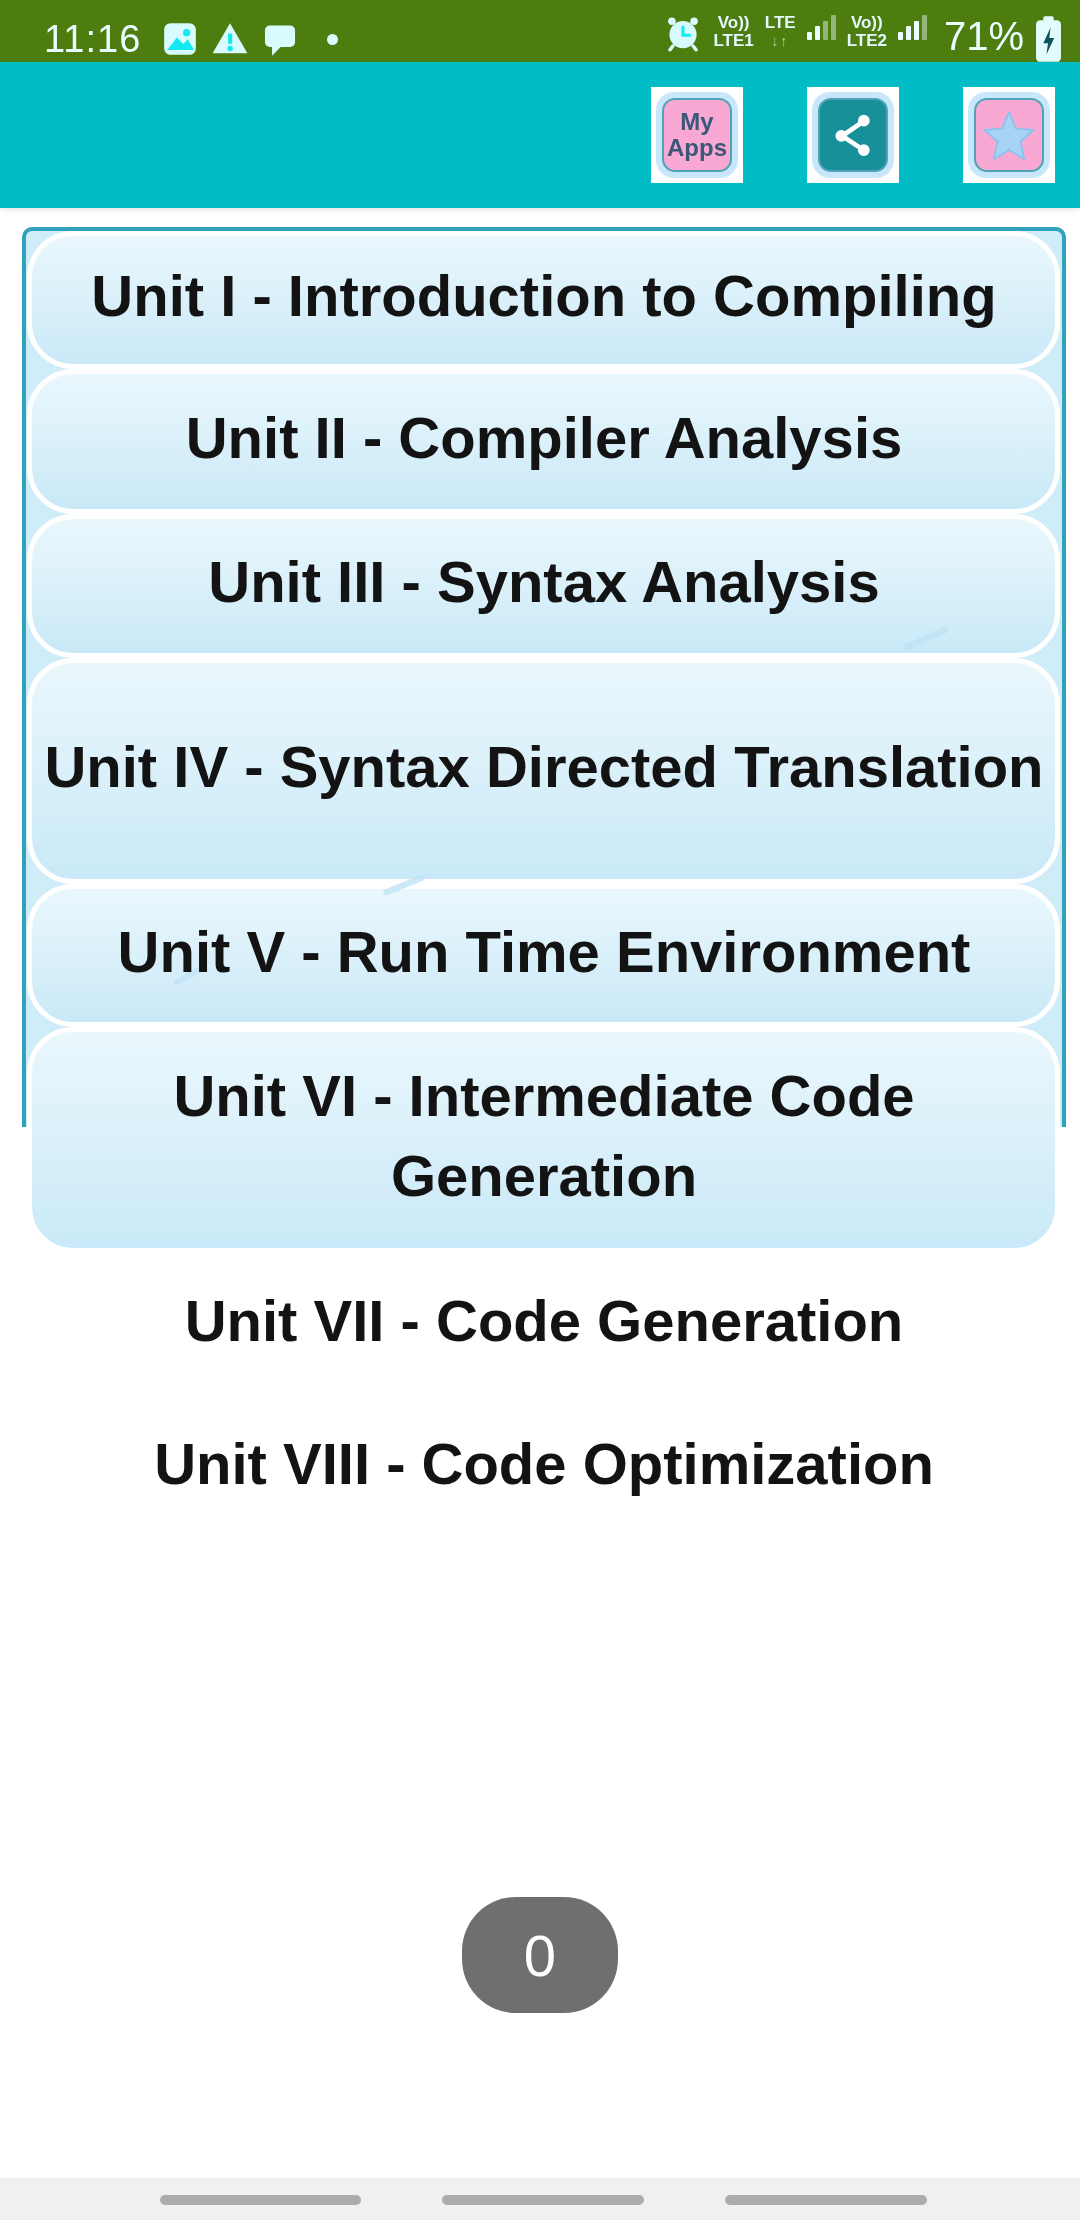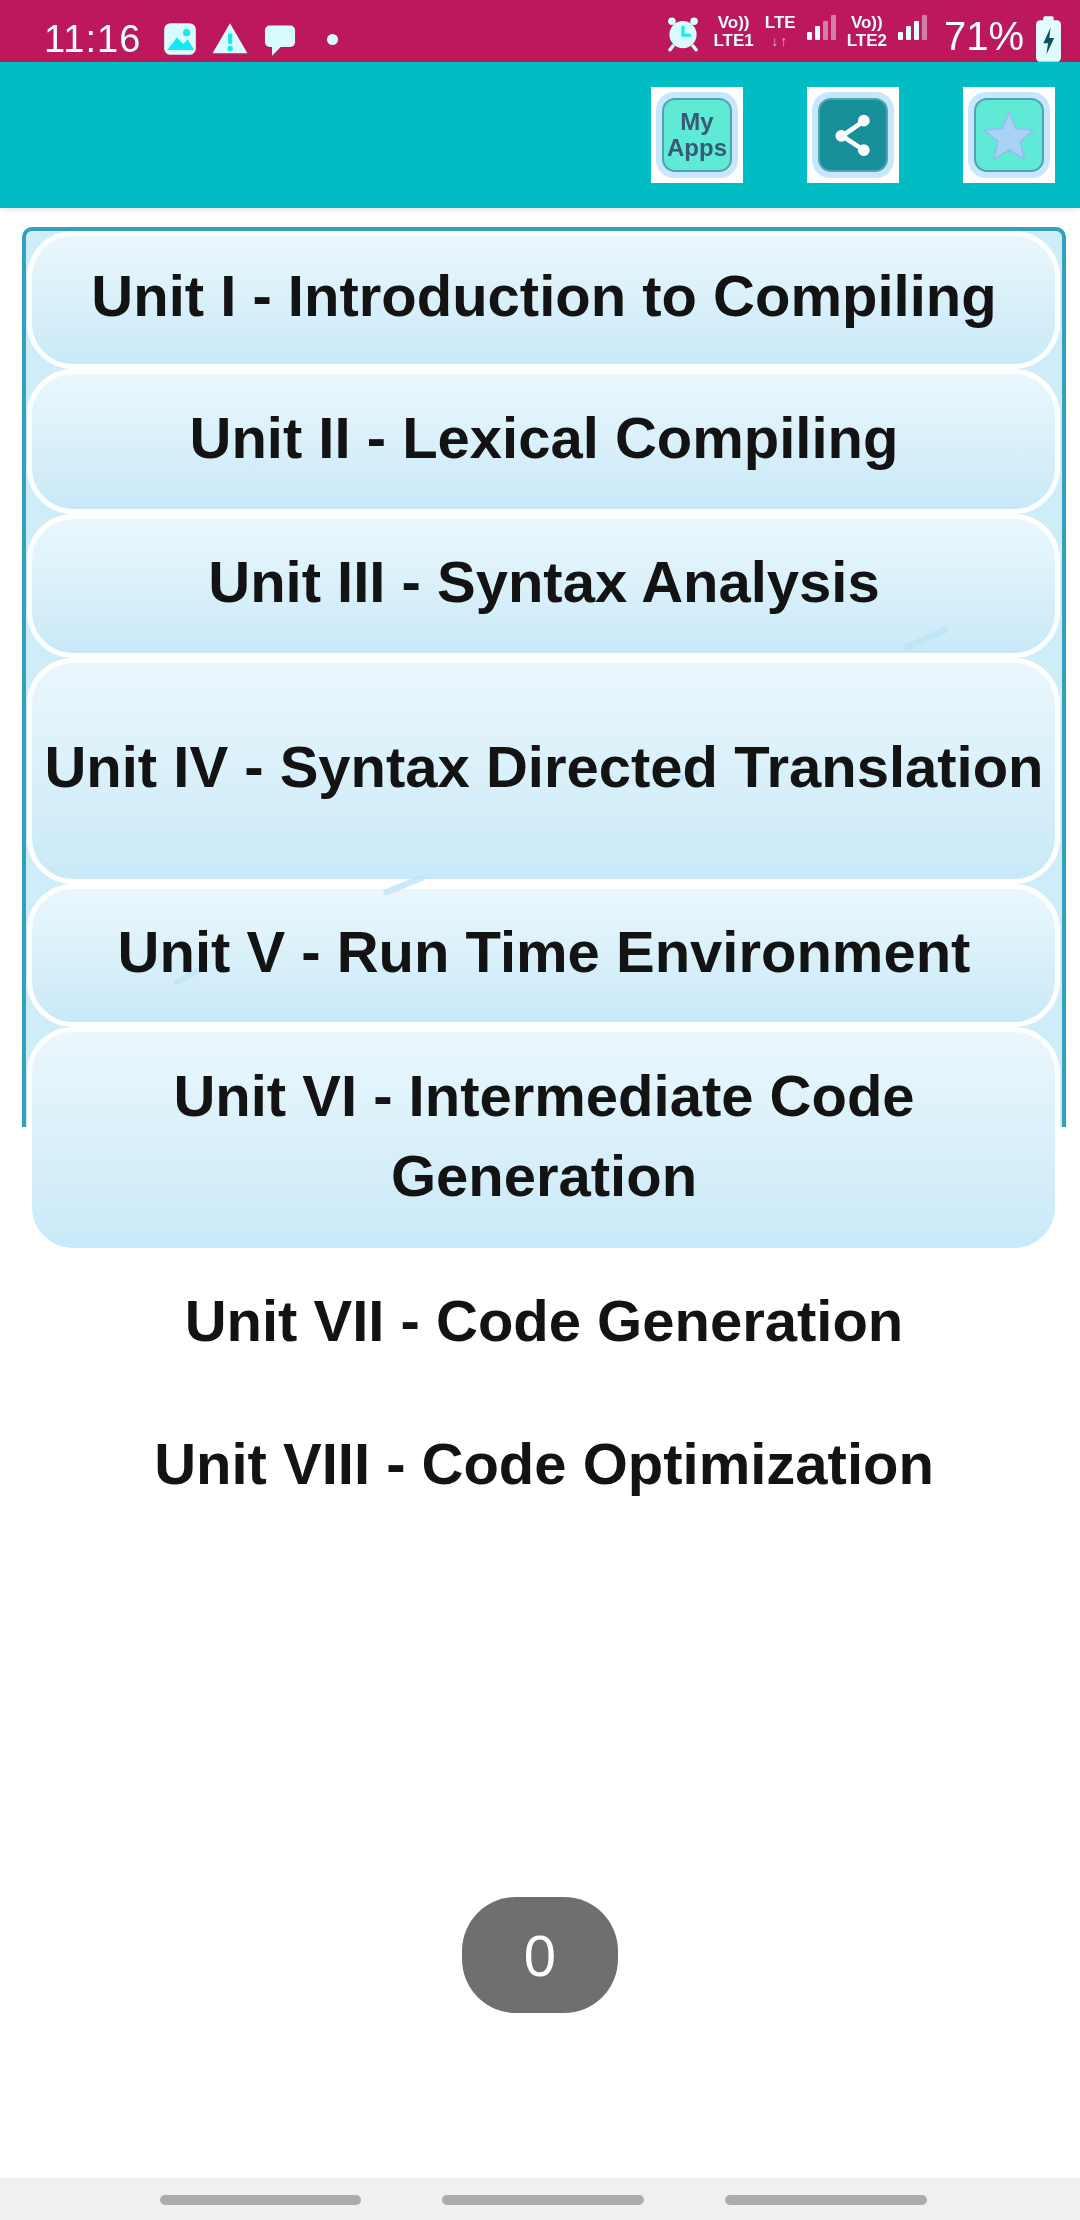--- a/index.html
+++ b/index.html
@@ -3,21 +3,21 @@
 <meta charset="utf-8">
 <style>
   html,body{margin:0;padding:0;}
   body{
     width:1080px;height:2220px;position:relative;overflow:hidden;
     background:#ffffff;font-family:"Liberation Sans",sans-serif;
   }
   
   .status-bar{
     position:absolute;left:0;top:0;width:1080px;height:62px;
-    background:#be185d;display:flex;align-items:center;
+    background:#4d7c0f;display:flex;align-items:center;
     color:#E6FDFF;box-sizing:border-box;padding:16px 18px 0 44px;
   }
   .sb-left{display:flex;align-items:center;gap:14px;}
   .sb-time{font-size:38px;font-weight:400;letter-spacing:1px;color:#E9FEFF;}
   .sb-noti{display:flex;align-items:center;gap:12px;margin-left:6px;}
   .sb-dot{width:11px;height:11px;border-radius:50%;background:#D8FBFD;margin-left:14px;}
   .sb-right{margin-left:auto;display:flex;align-items:flex-start;gap:11px;}
   .sb-col{display:flex;flex-direction:column;align-items:center;line-height:18px;}
   .sb-col .t{font-size:17px;color:#E2FCFE;font-weight:700;}
   .sb-col .b{font-size:17px;color:#E2FCFE;font-weight:700;}
@@ -33,21 +33,21 @@
     box-shadow:0 2px 5px rgba(0,0,0,.10);
   }
   .app-title{
     color:#ffffff;font-size:45px;font-weight:700;margin-left:45px;
     letter-spacing:.5px;white-space:nowrap;
   }
   .hdr-buttons{margin-left:auto;display:flex;gap:64px;padding-right:25px;}
   .hdr-btn{width:92px;height:96px;background:#ffffff;padding:5px;box-sizing:border-box;cursor:pointer;}
   .btn-frame{width:100%;height:100%;background:#C9E7FA;border-radius:18px;padding:6px;box-sizing:border-box;}
   .btn-core{
-    width:100%;height:100%;border-radius:13px;border:2px solid #4FA3B5;background:#5eead4;
+    width:100%;height:100%;border-radius:13px;border:2px solid #4FA3B5;background:#f9a8d4;
     display:flex;flex-direction:column;align-items:center;justify-content:center;box-sizing:border-box;
   }
   .btn-core.share{background:#17909A;}
   .myapps-txt{font-size:24px;line-height:26px;font-weight:700;color:#3A5877;text-align:center;}
   
   .list-wrap{position:absolute;left:22px;top:227px;width:1044px;height:1308px;}
   .swoosh{
     position:absolute;left:0;top:0;width:1044px;height:900px;box-sizing:border-box;
     background:#CFECF9;border:4px solid #31A2BD;border-bottom:none;border-radius:10px 10px 0 0;
     clip-path:polygon(0 0,1044 0,1044 318,940 372,878 398,830 437,738 464,656 516,631 532,528 575,470 607,411 629,300 676,258 690,132 724,90 762,58 795,24 838,0 890);
@@ -187,21 +187,21 @@
     <div class="bubble" style="top:653px;height:143px"></div>
     <div class="bubble" style="top:796px;height:226px"></div>
   </div>
   <div class="speckle" style="left:880px;top:408px;width:48px;height:7px;transform:rotate(-24deg)"></div>
   <div class="speckle" style="left:640px;top:548px;width:40px;height:6px;transform:rotate(-26deg)"></div>
   <div class="speckle" style="left:360px;top:655px;width:44px;height:6px;transform:rotate(-22deg)"></div>
   <div class="speckle" style="left:150px;top:745px;width:36px;height:6px;transform:rotate(-28deg)"></div>
 
   <div class="rows">
     <div class="unit-row" style="top:0;height:138px">Unit I - Introduction to Compiling</div>
-    <div class="unit-row" style="top:138px;height:145px">Unit II - Lexical Compiling</div>
+    <div class="unit-row" style="top:138px;height:145px">Unit II - Compiler Analysis</div>
     <div class="unit-row" style="top:427px;height:226px">Unit IV - Syntax Directed Translation</div>
     <div class="unit-row" style="top:283px;height:144px">Unit III - Syntax Analysis</div>
     <div class="unit-row" style="top:653px;height:143px">Unit V - Run Time Environment</div>
     <div class="unit-row" style="top:796px;height:226px">Unit VI - Intermediate Code Generation</div>
     <div class="unit-row" style="top:1022px;height:143px">Unit VII - Code Generation</div>
     <div class="unit-row" style="top:1165px;height:143px">Unit VIII - Code Optimization</div>
   </div>
 </div>
 
 <div class="ad-badge">

